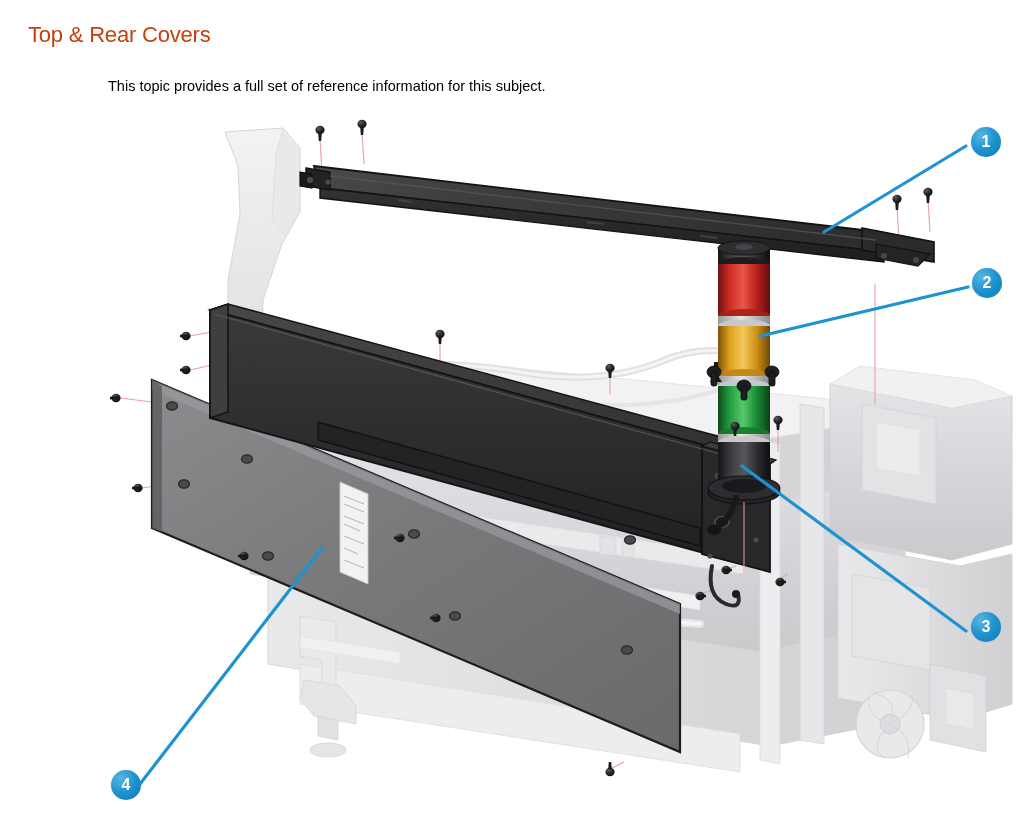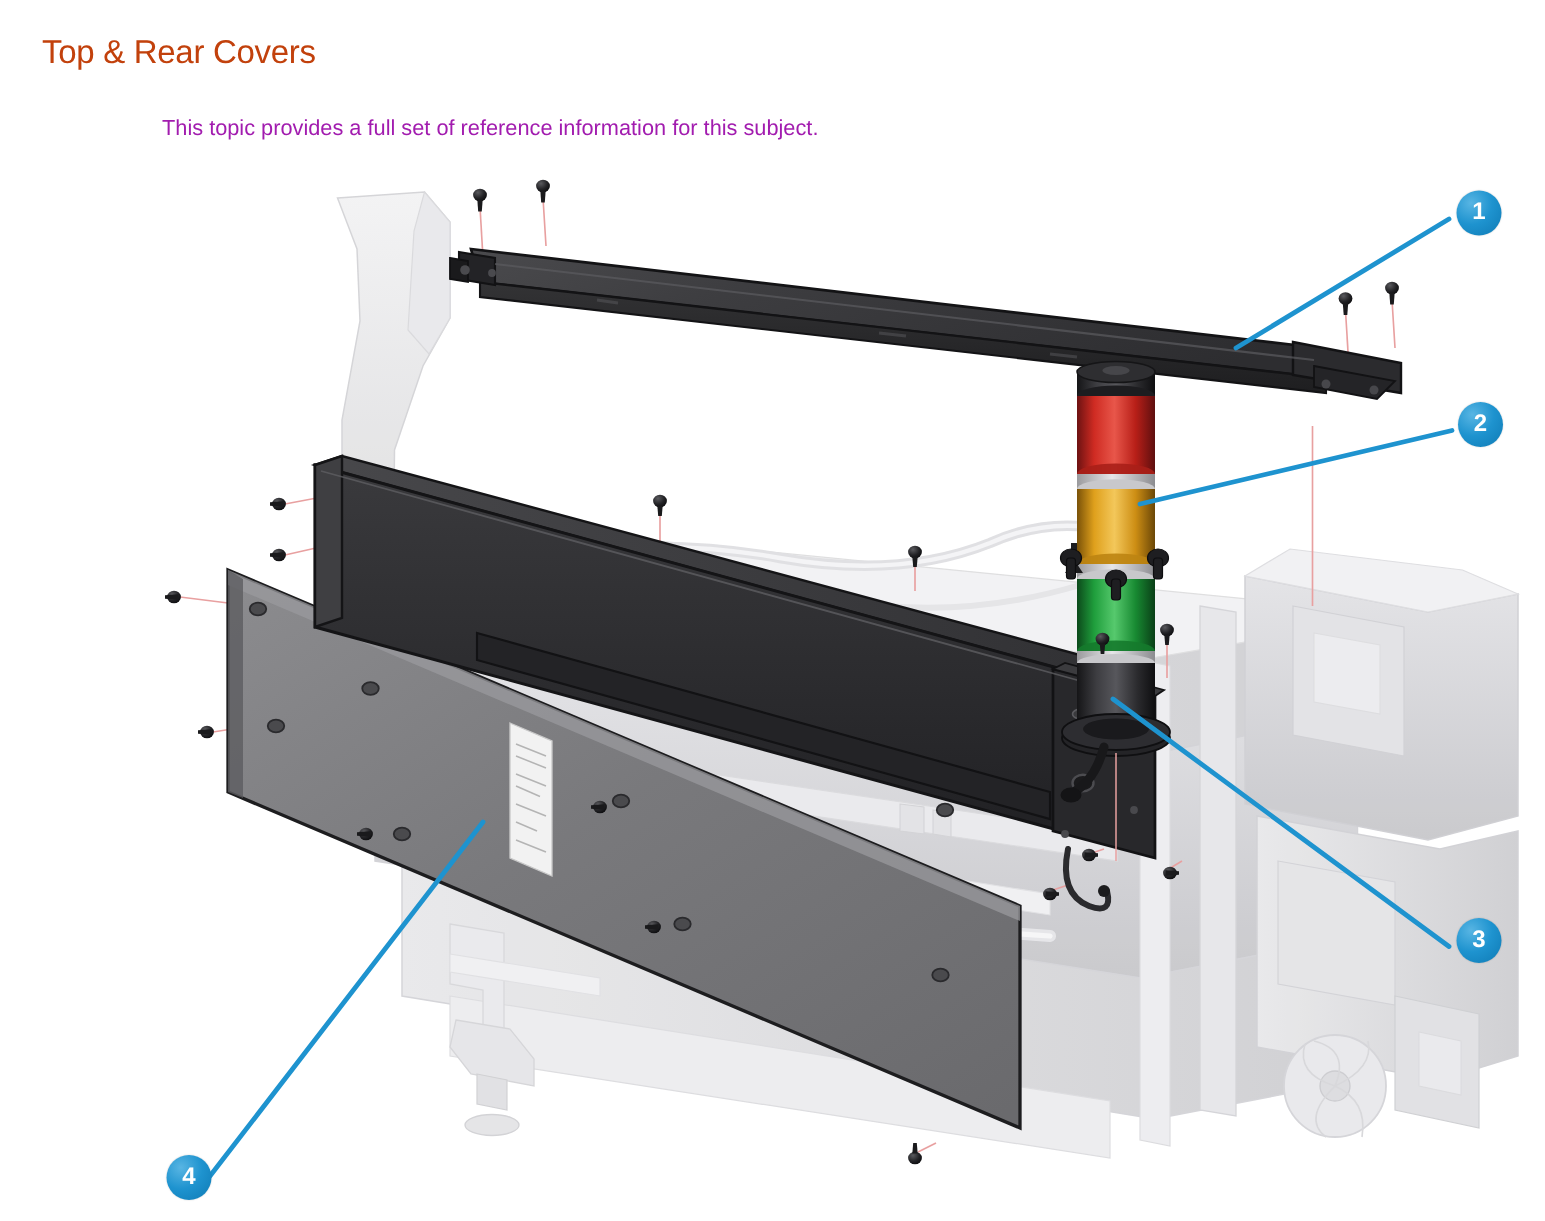--- a/index.html
+++ b/index.html
@@ -32,21 +32,21 @@
     letter-spacing: -0.2px;
     color: #c2410c;
     white-space: nowrap;
     margin-left: 18px;
   }
   #page-subtitle {
     position: absolute;
     left: 108px;
     top: 78px;
     font-size: 14.5px;
-    color: #a21caf;
+    color: #000000;
     white-space: nowrap;
   }
 
   
   #illustration {
     position: absolute;
     left: 0;
     top: 104px;
     width: 1030px;
     height: 710px;

